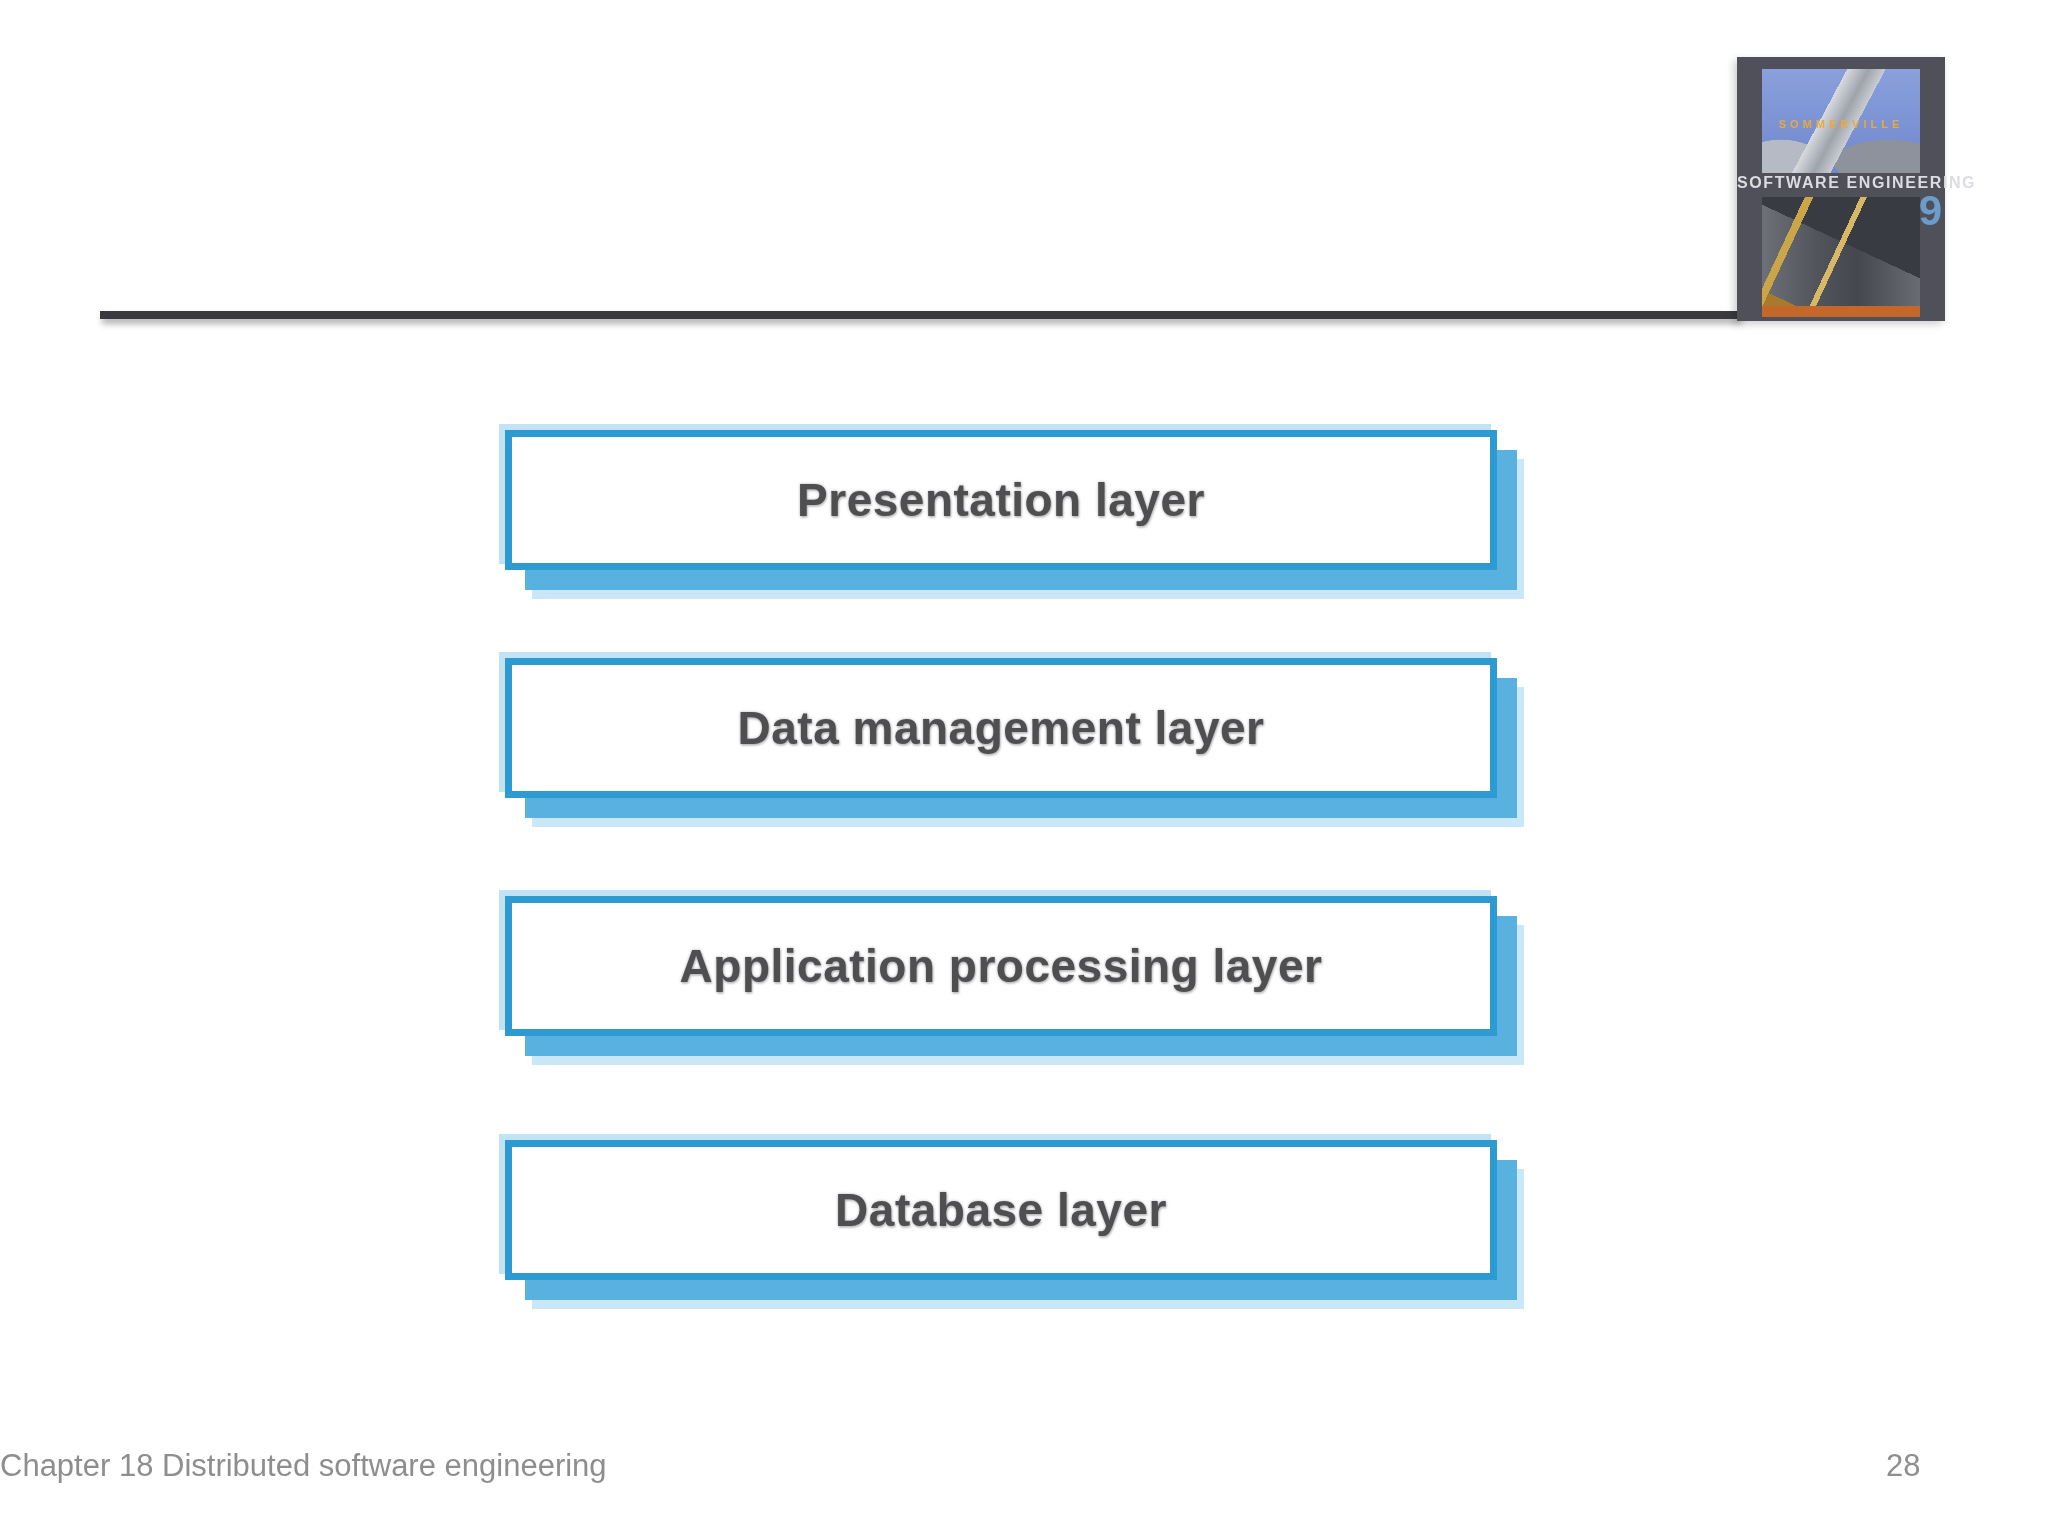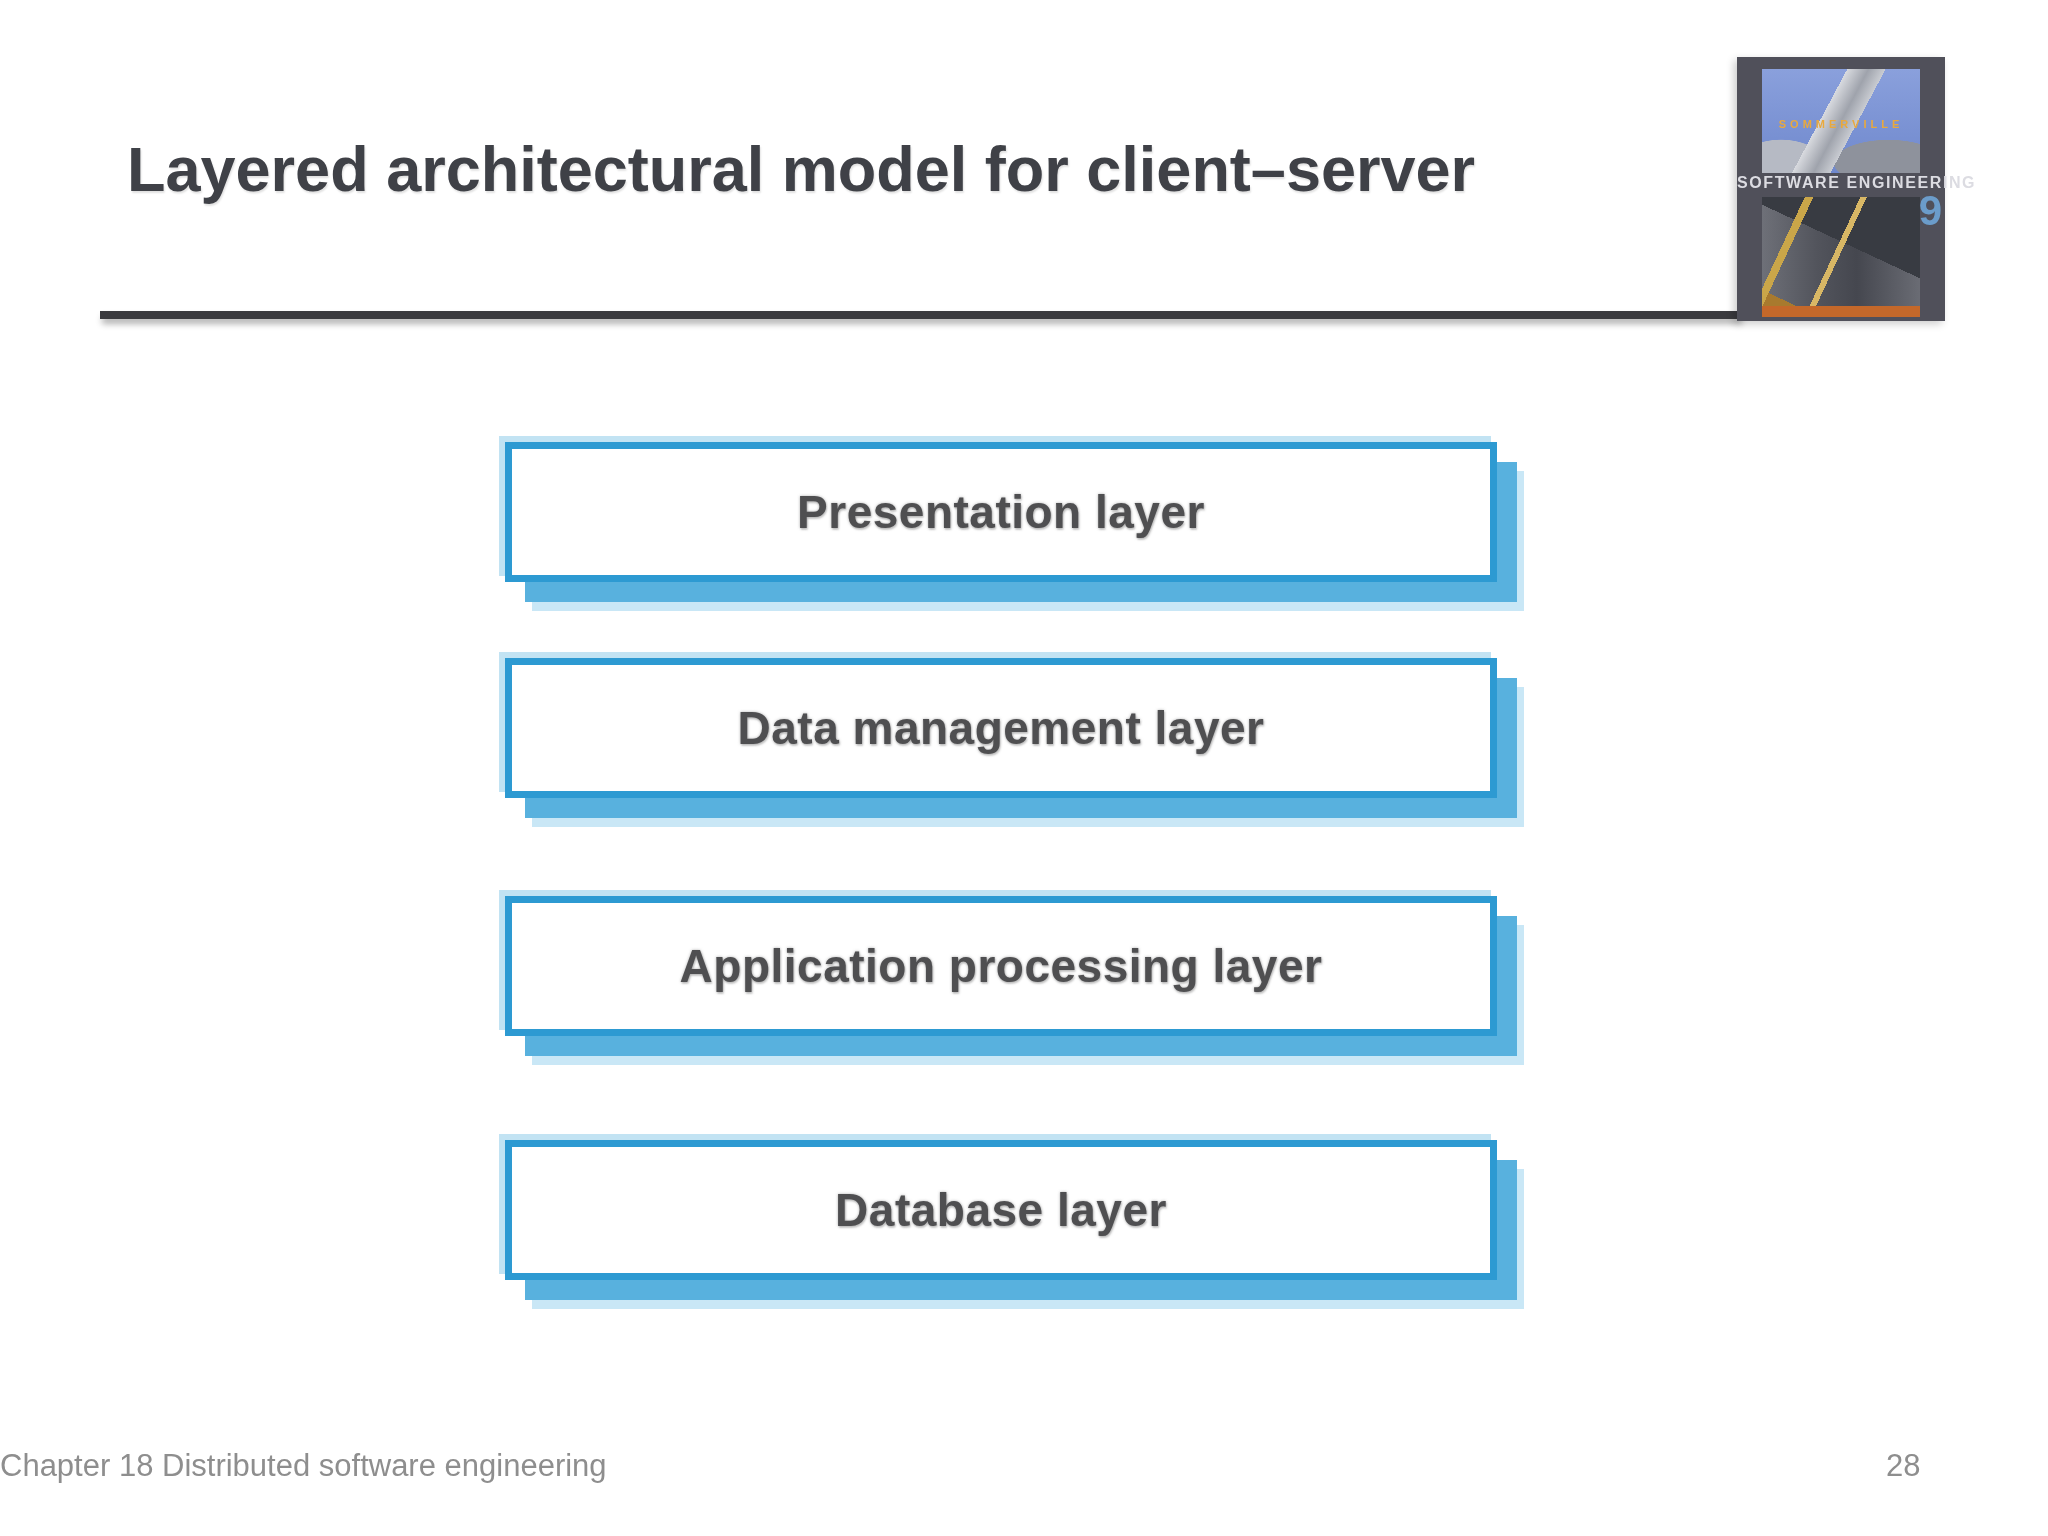--- a/index.html
+++ b/index.html
@@ -101,21 +101,21 @@
     background: #ffffff;
     border: 7px solid #2d9ad2;
     box-shadow:
       20px 20px 0 0 #58b1de,
       27px 29px 0 0 #c9e7f6,
       -6px -6px 0 0 #c2e3f3;
     display: flex;
     align-items: center;
     justify-content: center;
   }
-  .layer-box.b1 { top: 430px; margin-top: 12px; }
+  .layer-box.b1 { top: 430px; }
   .layer-box.b2 { top: 658px; }
   .layer-box.b3 { top: 896px; }
   .layer-box.b4 { top: 1140px; }
   .layer-label {
     font-size: 46px;
     font-weight: 600;
     color: #4f4f51;
     letter-spacing: 0.5px;
     text-shadow: 0 0 3px rgba(110,110,110,0.55), 1px 2px 2px rgba(130,130,130,0.35);
   }
@@ -134,21 +134,20 @@
     font-size: 31px;
     color: #8e8e8e;
   }
 </style>
 </head>
 <body>
 
 <div class="slide">
 
   <h1 class="title">
-    <span>Layered architectural model for client–server</span>
   </h1>
 
   <div class="title-rule"></div>
 
   <div class="book">
     <div class="book-photo-top"></div>
     <div class="book-author">SOMMERVILLE</div>
     <div class="book-title">SOFTWARE ENGINEERING</div>
     <div class="book-edition">9</div>
     <div class="book-photo-bottom"></div>

